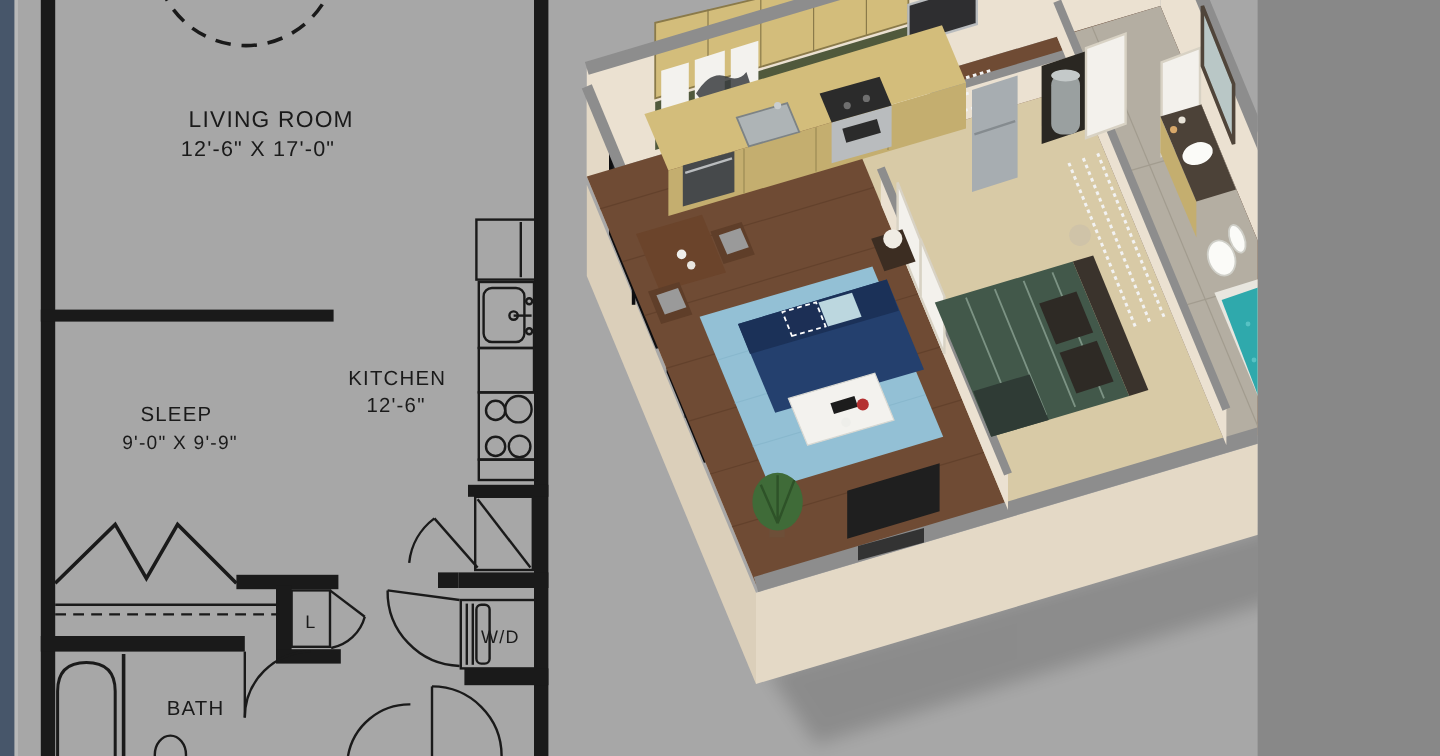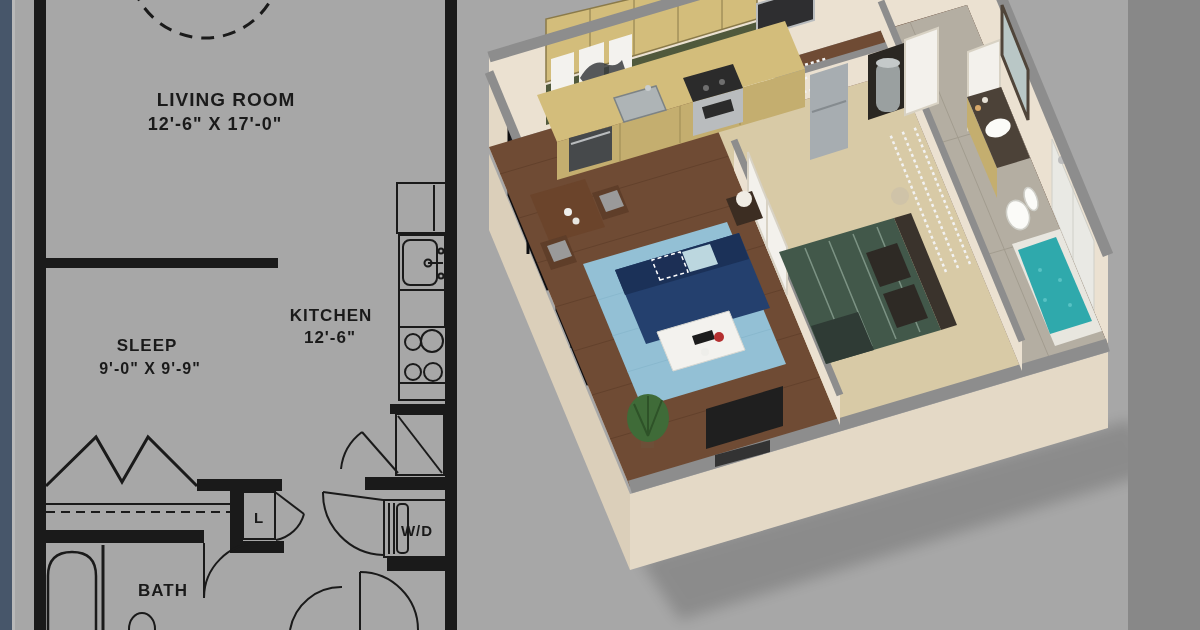--- a/index.html
+++ b/index.html
@@ -1,16 +1,16 @@
 <!DOCTYPE html>
 <html style="--c-bg: #a7a7a7; --c-strip: #47566a; --c-stripEdge: #b8b8b8; --c-ink: #1a1a1a; --c-wall: #ebe1d1; --c-wallShade: #dbcfba; --c-wallSide: #e4d9c6; --c-cap: #8d8d8d; --c-wood: #6f4b34; --c-woodLine: #5b3b27; --c-carpet: #d8caa6; --c-tile: #b4aea2; --c-tileLine: #a29c8f; --c-rug: #93c0d5; --c-sofa: #24406e; --c-sofaDark: #1b3158; --c-pillowBlue: #bcd7df; --c-pillowNavy: #1c2f55; --c-tableWood: #6b442b; --c-chairSeat: #9a9a9a; --c-whiteSurf: #f3f2ee; --c-cabinet: #d3bd7b; --c-cabinetFront: #c4ae6f; --c-splash: #50593c; --c-steel: #b9bcbe; --c-steelDark: #46494b; --c-fridge: #a7adb1; --c-darkSlab: #1f1f1f; --c-bed: #42584a; --c-bedLine: #8ba293; --c-headboard: #3a332c; --c-throw: #2f3b35; --c-counterTop: #4c4238; --c-teal: #2fa9ac; --c-tealLight: #57c2c4; --c-plant: #3f6b38; --c-pot: #6d4f38; --c-red: #b43030; --c-windowDark: #1b1d22; --c-shelf: #f2f2f2; --c-doorWhite: #f3f1ec; --c-doorEdge: #d8d2c4; --c-heater: #9aa0a0; --c-closetDark: #2a2722; --c-mirror: #b9c7c6; --c-mirrorFrame: #50453a; --c-porcelain: #fbfbf8;"><head>
 <meta charset="utf-8">
 <style>
   html,body{margin:0;padding:0;background:#888;}
-  .canvas{position:relative;width:1128px;height:630px;overflow:hidden;background:var(--c-bg,#a7a7a7);font-family:"Liberation Sans",sans-serif;font-weight:bold;}
+  .canvas{position:relative;width:1048px;height:630px;overflow:hidden;background:var(--c-bg,#a7a7a7);font-family:"Liberation Sans",sans-serif;}
   svg{position:absolute;inset:0;display:block;}
   .plan-label{fill:var(--c-ink,#1a1a1a);font-family:"Liberation Sans",sans-serif;letter-spacing:1px;}
   .ink-stroke{stroke:var(--c-ink,#1a1a1a);fill:none;}
 </style>
 </head>
 <body>
 
 <div class="canvas">
 <svg viewBox="0 0 1200 630" width="1200" height="630">
 

